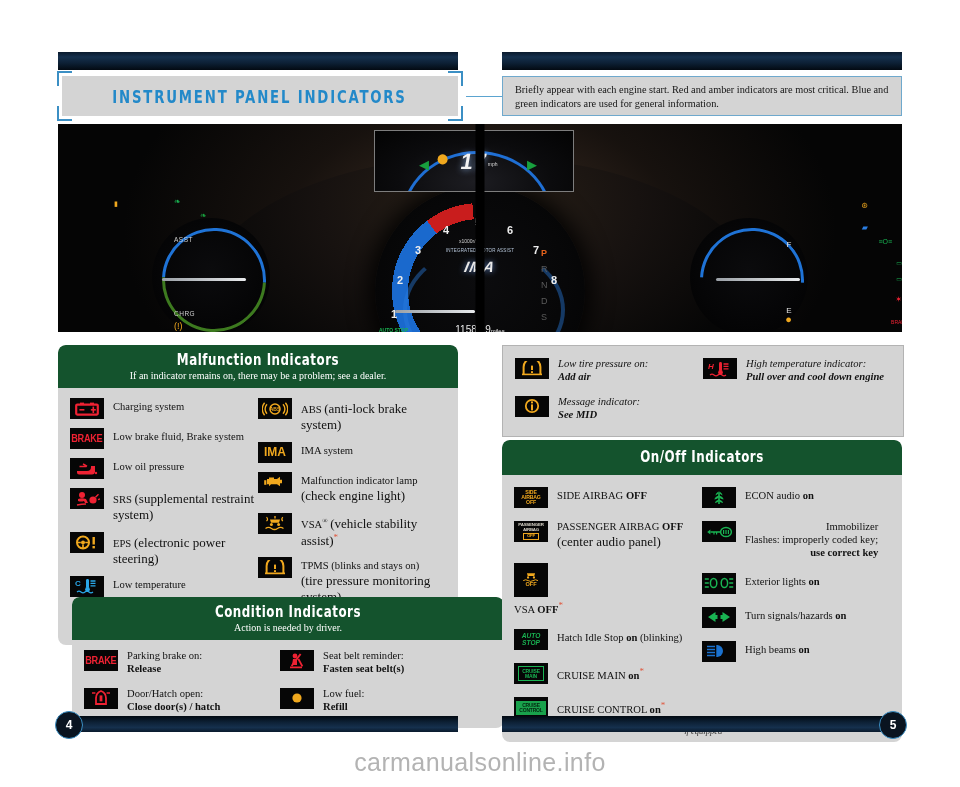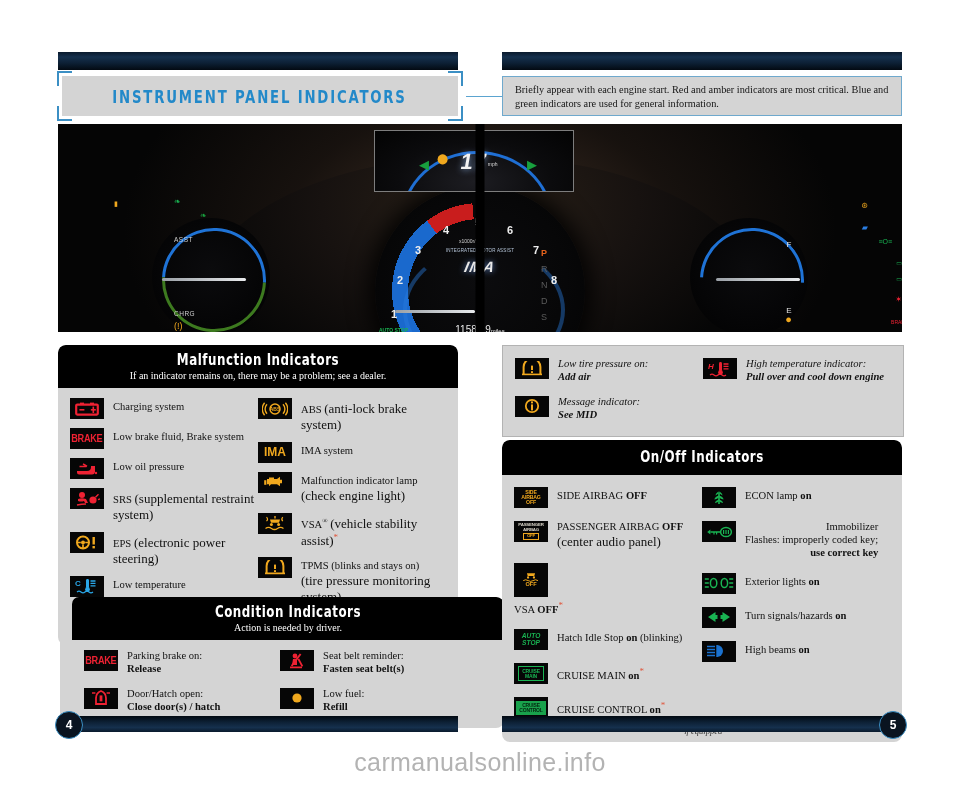--- a/index.html
+++ b/index.html
@@ -159,21 +159,21 @@
   .zi-mph{position:absolute;left:57%;top:30px;color:#d8d8d8;font-size:5px;}
   .zi-arrow{position:absolute;top:26px;color:#18a03e;font-size:13px;}
   .split{
     position:absolute;left:50%;top:0;width:9px;height:100%;transform:translateX(-50%);
     background:#000;
   }
 
   
   .panel{position:absolute;background:#d4d4d4;}
   .panel-head{
-    background:#000000;color:#fff;text-align:center;
+    background:#14532d;color:#fff;text-align:center;
     border-radius:7px 7px 0 0;
     padding:6px 0 7px 0;
   }
   .panel-head .h1{
     font-size:15px;letter-spacing:.6px;font-weight:bold;
     font-family:"DejaVu Sans Condensed","Liberation Sans",sans-serif;
     transform:scaleX(.88);display:block;
   }
   .panel-head .h2{
     font-size:10px;display:block;margin-top:1px;
@@ -486,21 +486,21 @@
                   <span>SYSTEM</span>
                 </span>
             </div>
             <div class="txt">Brake system</div>
           </div>
         </div>
       </div>
     </div>
   </div>
 
-  <div class="panel" style="left:60px;top:597px;width:432px;border-radius:8px;overflow:hidden;padding-left:12px;">
+  <div class="panel" style="left:72px;top:597px;width:432px;border-radius:8px;overflow:hidden;">
     <div class="panel-head">
       <span class="h1">Condition Indicators</span>
       <span class="h2">Action is needed by driver.</span>
     </div>
     <div class="panel-body" style="padding-bottom:14px;">
       <div class="grid2">
         <div class="col" style="max-width:196px;">
 
           <div class="row" style="margin-bottom:12px;">
             <div class="ic">
@@ -711,21 +711,21 @@
           <div class="row" style="margin-bottom:13px;">
             <div class="ic">
               <svg width="20" height="16" viewBox="0 0 20 16">
                   <path d="M10 1.4 q-3.4 1.6 -3.4 4 Q10 4 10 2 q0 2 3.4 3.4 Q13.4 3 10 1.4 z" fill="#19b352"></path>
                   <path d="M10 5.4 q-4.6 1.6 -4.6 4.2 Q10 8.4 10 6.4 q0 2 4.6 3.2 Q14.6 7 10 5.4 z" fill="#19b352"></path>
                   <path d="M10 9.4 q-4 1.4 -4 3.6 Q10 12 10 10.4 q0 1.6 4 2.6 Q14 10.8 10 9.4 z" fill="#19b352"></path>
                   <rect x="9.2" y="3" width="1.6" height="11" fill="#19b352"></rect>
                 </svg>
             </div>
             <div class="txt">
-              <span>ECON lamp </span><b>on</b>
+              <span>ECON audio </span><b>on</b>
             </div>
           </div>
 
           <div class="row" style="margin-bottom:13px;text-align:right;">
             <div class="ic">
               <svg width="28" height="12" viewBox="0 0 28 12">
                   <ellipse cx="21" cy="6" rx="5.4" ry="4.6" fill="none" stroke="#19b352" stroke-width="1.5"></ellipse>
                   <path d="M18.6 4 v4 M21 4 v4 M23.4 4 v4" stroke="#19b352" stroke-width="1.2"></path>
                   <path d="M15.6 6 H5.4" stroke="#19b352" stroke-width="1.5"></path>
                   <path d="M5.4 3.6 L2.2 6 l3.2 2.4 z" fill="#19b352"></path>

